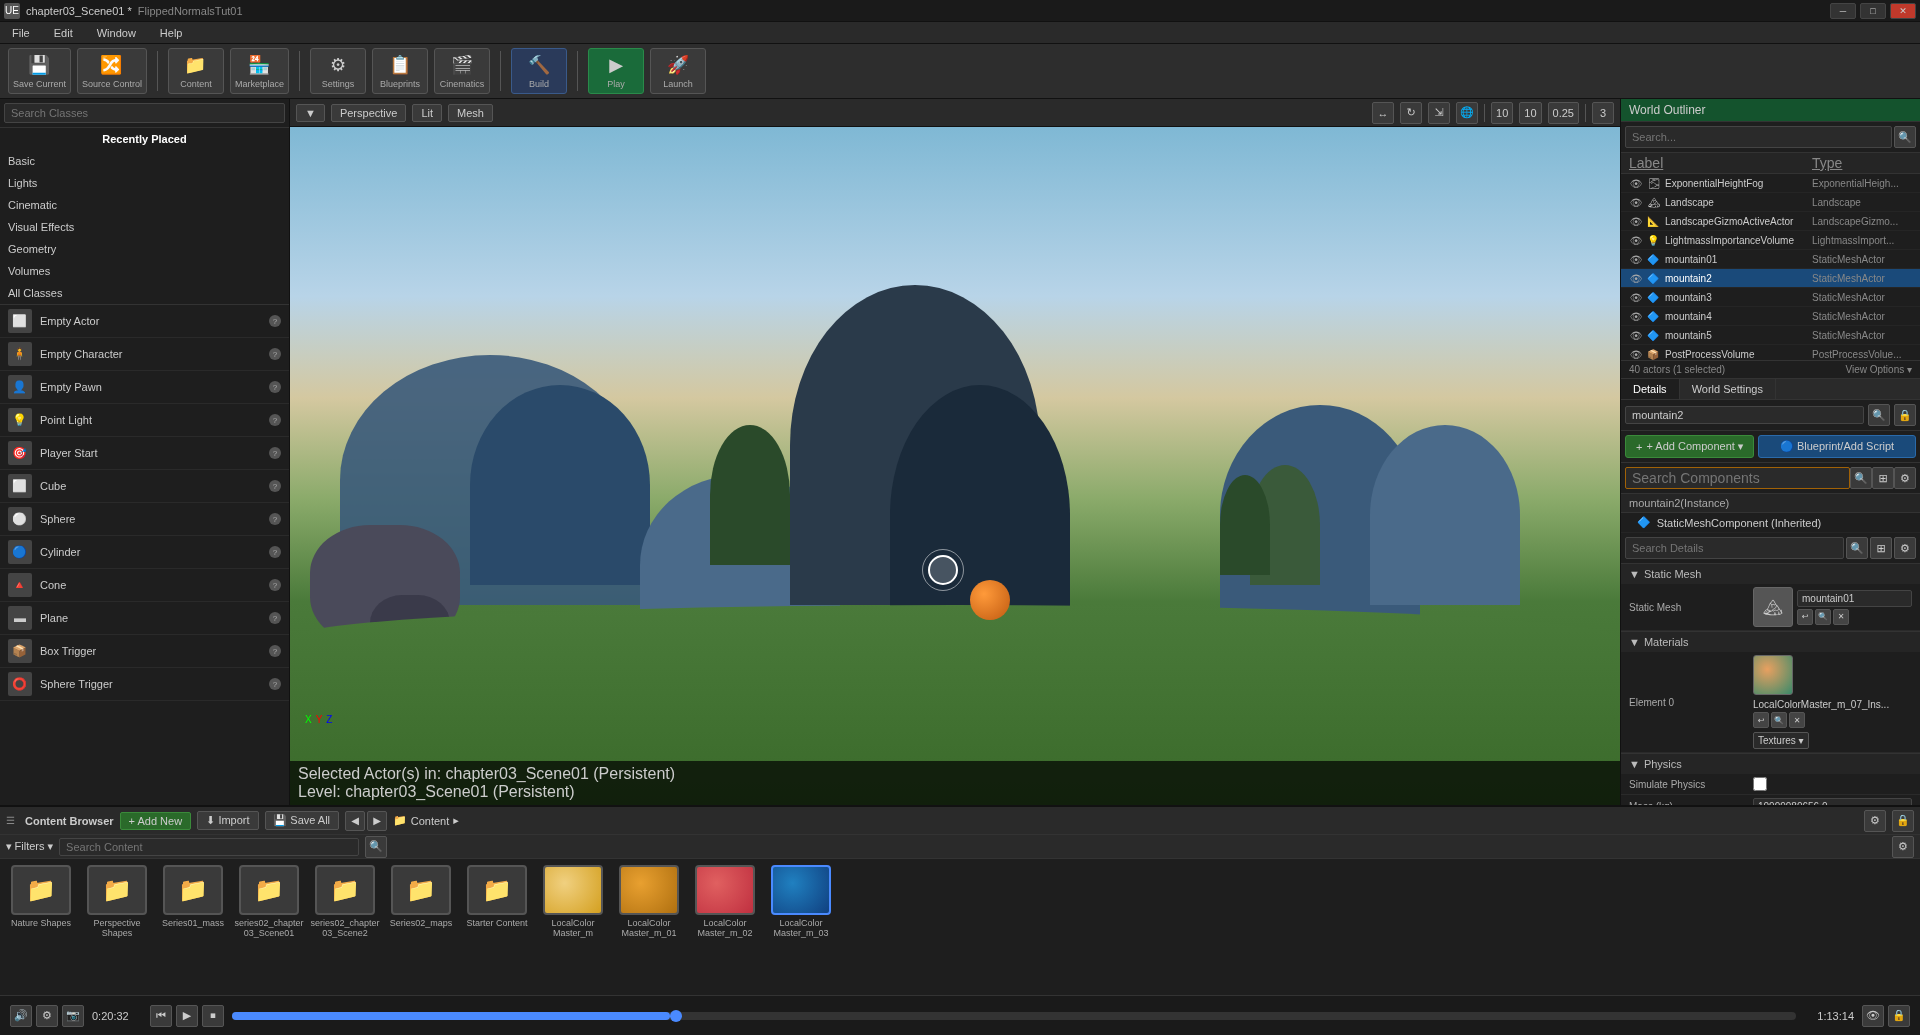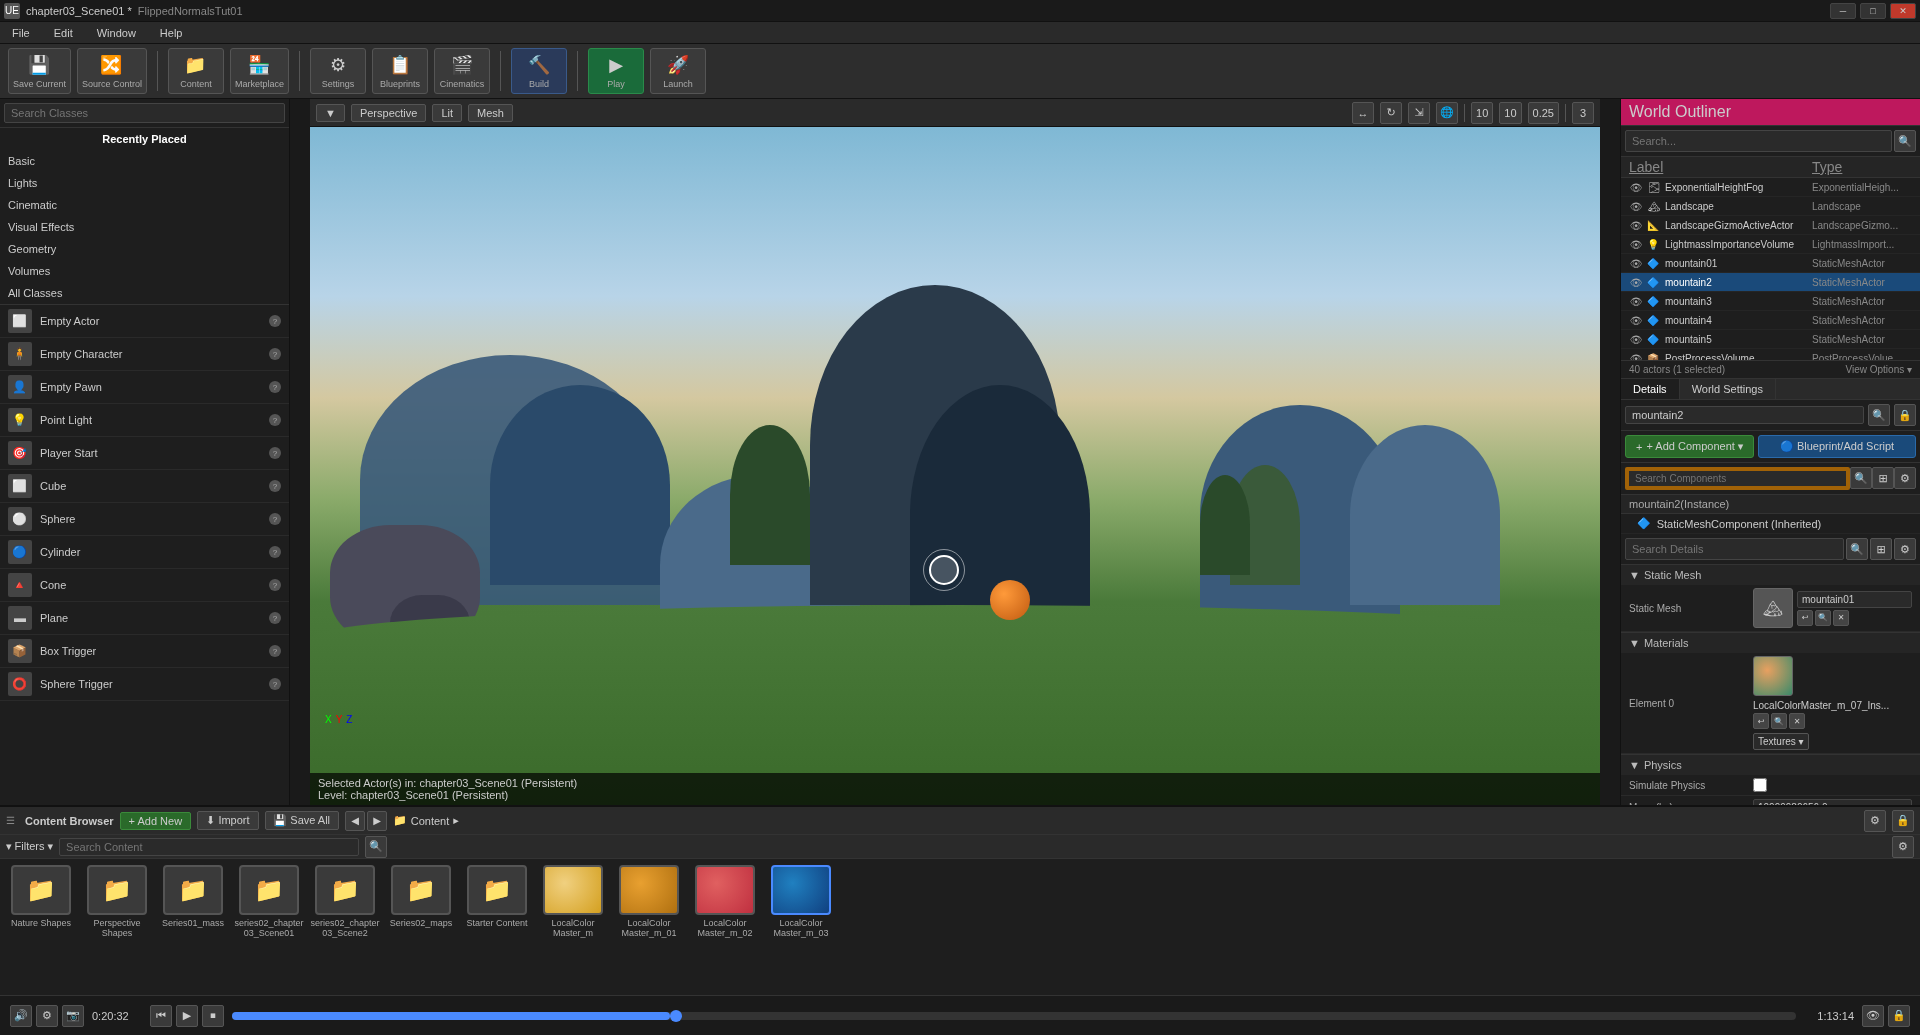--- a/index.html
+++ b/index.html
@@ -20,21 +20,21 @@
     
     #toolbar { background: #2d2d2d; height: 55px; display: flex; align-items: center; padding: 4px 8px; gap: 6px; border-bottom: 1px solid #111; flex-shrink: 0; }
     .toolbar-btn { display: flex; flex-direction: column; align-items: center; justify-content: center; min-width: 56px; height: 46px; background: #3a3a3a; border: 1px solid #555; border-radius: 3px; cursor: pointer; gap: 2px; padding: 4px; }
     .toolbar-icon { width: 28px; height: 28px; display: flex; align-items: center; justify-content: center; font-size: 18px; }
     .toolbar-label { font-size: 9px; color: #aaa; text-align: center; }
     .toolbar-sep { width: 1px; height: 40px; background: #555; margin: 0 4px; }
     .toolbar-btn-special { background: #1a6b3a; border-color: #2a8a4a; }
     .toolbar-btn-build { background: #2a3a5a; border-color: #3a5a8a; }
 
     
-    #main { display: flex; flex: 1; overflow: hidden; gap: 20px; }
+    #main { display: flex; flex: 1; overflow: hidden; }
 
     
     #left-panel { width: 290px; background: #1e1e1e; border-right: 1px solid #111; display: flex; flex-direction: column; flex-shrink: 0; }
     #place-search { padding: 4px; border-bottom: 1px solid #333; }
     #place-search input { width: 100%; background: #2a2a2a; border: 1px solid #444; color: #ccc; padding: 3px 6px; font-size: 11px; border-radius: 2px; }
     #place-categories { border-bottom: 1px solid #333; }
     .place-cat { padding: 5px 8px; cursor: pointer; font-size: 11px; color: #ccc; }
     .place-cat.active { color: #fff; font-weight: bold; text-align: center; }
     #place-items { flex: 1; overflow-y: auto; }
     .place-item { display: flex; align-items: center; padding: 4px 8px; gap: 8px; cursor: pointer; border-bottom: 1px solid #2a2a2a; }
@@ -44,26 +44,26 @@
 
     
     #center { flex: 1; display: flex; flex-direction: column; overflow: hidden; }
     #viewport-toolbar { background: #2a2a2a; height: 28px; display: flex; align-items: center; padding: 0 6px; gap: 6px; border-bottom: 1px solid #111; flex-shrink: 0; }
     .vp-btn { background: #3a3a3a; border: 1px solid #555; border-radius: 2px; padding: 2px 8px; font-size: 11px; color: #ccc; cursor: pointer; }
     .vp-sep { width: 1px; height: 18px; background: #555; }
     .vp-spacer { flex: 1; }
     .vp-tool { width: 22px; height: 22px; background: #3a3a3a; border: 1px solid #555; border-radius: 2px; display: flex; align-items: center; justify-content: center; font-size: 11px; cursor: pointer; }
     #viewport { flex: 1; background: #1a3a5a; position: relative; overflow: hidden; }
     #viewport-overlay { position: absolute; bottom: 0; left: 0; right: 0; background: rgba(0,0,0,0.7); padding: 4px 8px; }
-    .overlay-text { font-size: 11px; color: #ccc; }
+    .overlay-text { font-size: 16px; color: #ccc; }
 
     
     #right-panel { width: 300px; background: #1e1e1e; border-left: 1px solid #111; display: flex; flex-direction: column; flex-shrink: 0; overflow: hidden; }
     #world-outliner { border-bottom: 1px solid #333; }
-    #wo-header { background: #be185d; padding: 4px 8px; font-size: 16px; color: #ccc; border-bottom: 1px solid #333; display: flex; align-items: center; gap: 6px; }
+    #wo-header { background: #14532d; padding: 4px 8px; font-size: 12px; color: #ccc; border-bottom: 1px solid #333; display: flex; align-items: center; gap: 6px; }
     #wo-search { padding: 4px; border-bottom: 1px solid #333; display: flex; gap: 2px; }
     #wo-search input { flex: 1; background: #2a2a2a; border: 1px solid #444; color: #ccc; padding: 2px 6px; font-size: 11px; border-radius: 2px; }
     #wo-cols { display: flex; padding: 2px 8px; background: #252525; border-bottom: 1px solid #333; font-size: 14px; color: #888; text-decoration: underline; }
     #wo-cols .col-label { flex: 1; }
     #wo-cols .col-type { width: 100px; }
     .wo-item { display: flex; align-items: center; padding: 2px 8px; gap: 4px; border-bottom: 1px solid #252525; cursor: pointer; }
     .wo-item.selected { background: #1a4a7a; }
     .wo-eye { width: 14px; height: 14px; display: flex; align-items: center; justify-content: center; font-size: 10px; color: #aaa; }
     .wo-icon { width: 14px; height: 14px; display: flex; align-items: center; justify-content: center; font-size: 10px; }
     .wo-name { flex: 1; font-size: 10px; color: #ccc; overflow: hidden; text-overflow: ellipsis; white-space: nowrap; }
@@ -75,21 +75,21 @@
     #details-panel { flex: 1; display: flex; flex-direction: column; overflow: hidden; }
     #details-tabs { display: flex; background: #2a2a2a; border-bottom: 1px solid #333; }
     .details-tab { padding: 4px 12px; font-size: 11px; cursor: pointer; border-right: 1px solid #333; }
     .details-tab.active { background: #1e1e1e; color: #fff; }
     #details-toolbar { padding: 4px; border-bottom: 1px solid #333; display: flex; gap: 4px; align-items: center; }
     #details-name-input { flex: 1; background: #2a2a2a; border: 1px solid #444; color: #ccc; padding: 2px 6px; font-size: 11px; border-radius: 2px; }
     #details-actions { display: flex; gap: 4px; padding: 4px; border-bottom: 1px solid #333; }
     .btn-add-component { background: #2a6a2a; border: 1px solid #3a8a3a; border-radius: 3px; padding: 4px 10px; font-size: 11px; color: #ccc; cursor: pointer; display: flex; align-items: center; gap: 4px; }
     .btn-blueprint { background: #1a4a7a; border: 1px solid #2a6aaa; border-radius: 3px; padding: 4px 10px; font-size: 11px; color: #ccc; cursor: pointer; display: flex; align-items: center; gap: 4px; flex: 1; justify-content: center; }
     #components-search { padding: 4px; border-bottom: 1px solid #333; display: flex; }
-    #components-search input { flex: 1; background: #2a2a2a; border: 4px solid #a16207; color: #ccc; padding: 2px 6px; font-size: 10px; border-radius: 2px; }
+    #components-search input { flex: 1; background: #2a2a2a; border: 1px solid #a16207; color: #ccc; padding: 2px 6px; font-size: 14px; border-radius: 2px; }
     .comp-header { padding: 3px 8px; background: #252525; font-size: 11px; color: #aaa; border-bottom: 1px solid #333; display: flex; align-items: center; gap: 4px; }
     .comp-item { padding: 3px 16px; font-size: 11px; color: #ccc; border-bottom: 1px solid #252525; display: flex; align-items: center; gap: 6px; }
     #details-search { padding: 4px; border-bottom: 1px solid #333; display: flex; gap: 2px; }
     #details-search input { flex: 1; background: #2a2a2a; border: 1px solid #444; color: #ccc; padding: 2px 6px; font-size: 11px; border-radius: 2px; }
     .details-section { border-bottom: 1px solid #333; }
     .details-section-header { padding: 4px 8px; background: #252525; font-size: 11px; color: #bbb; cursor: pointer; display: flex; align-items: center; gap: 4px; }
     .details-row { display: flex; align-items: center; padding: 3px 8px; border-bottom: 1px solid #2a2a2a; gap: 4px; }
     .details-row-label { width: 120px; font-size: 10px; color: #aaa; flex-shrink: 0; }
     .details-row-value { flex: 1; }
     .details-input { width: 100%; background: #2a2a2a; border: 1px solid #444; color: #ccc; padding: 2px 4px; font-size: 10px; border-radius: 2px; }

